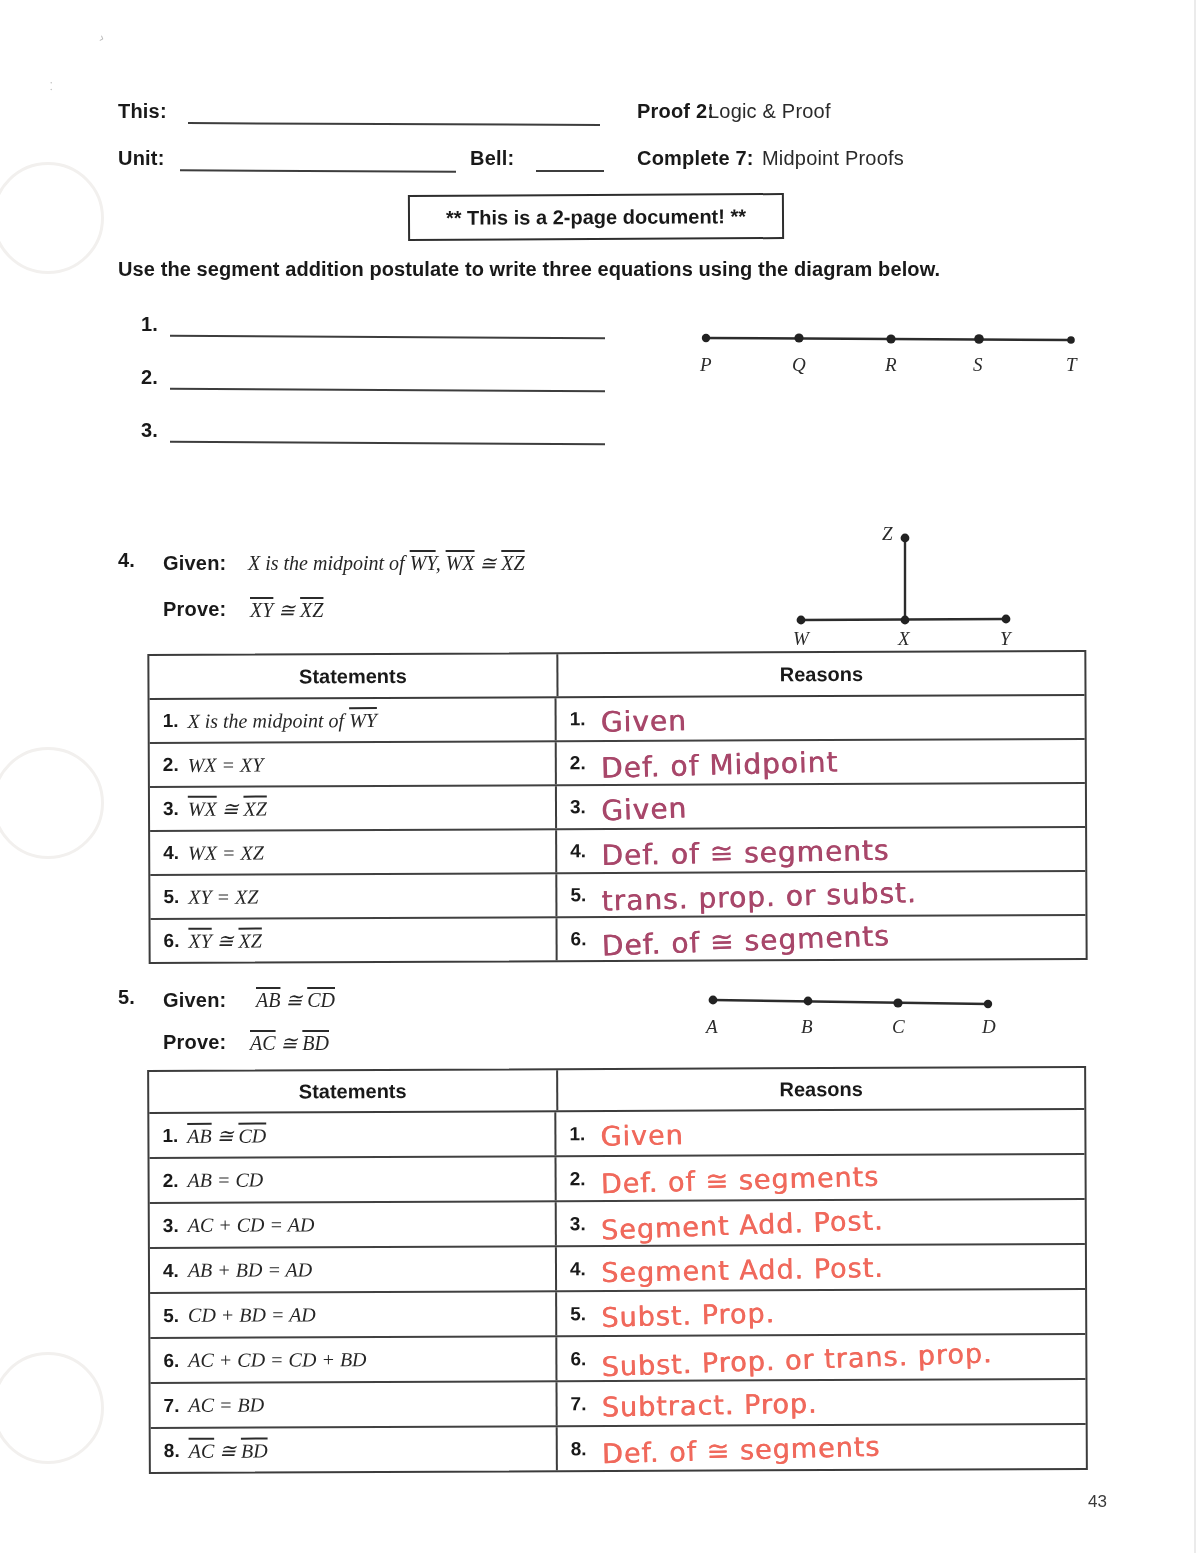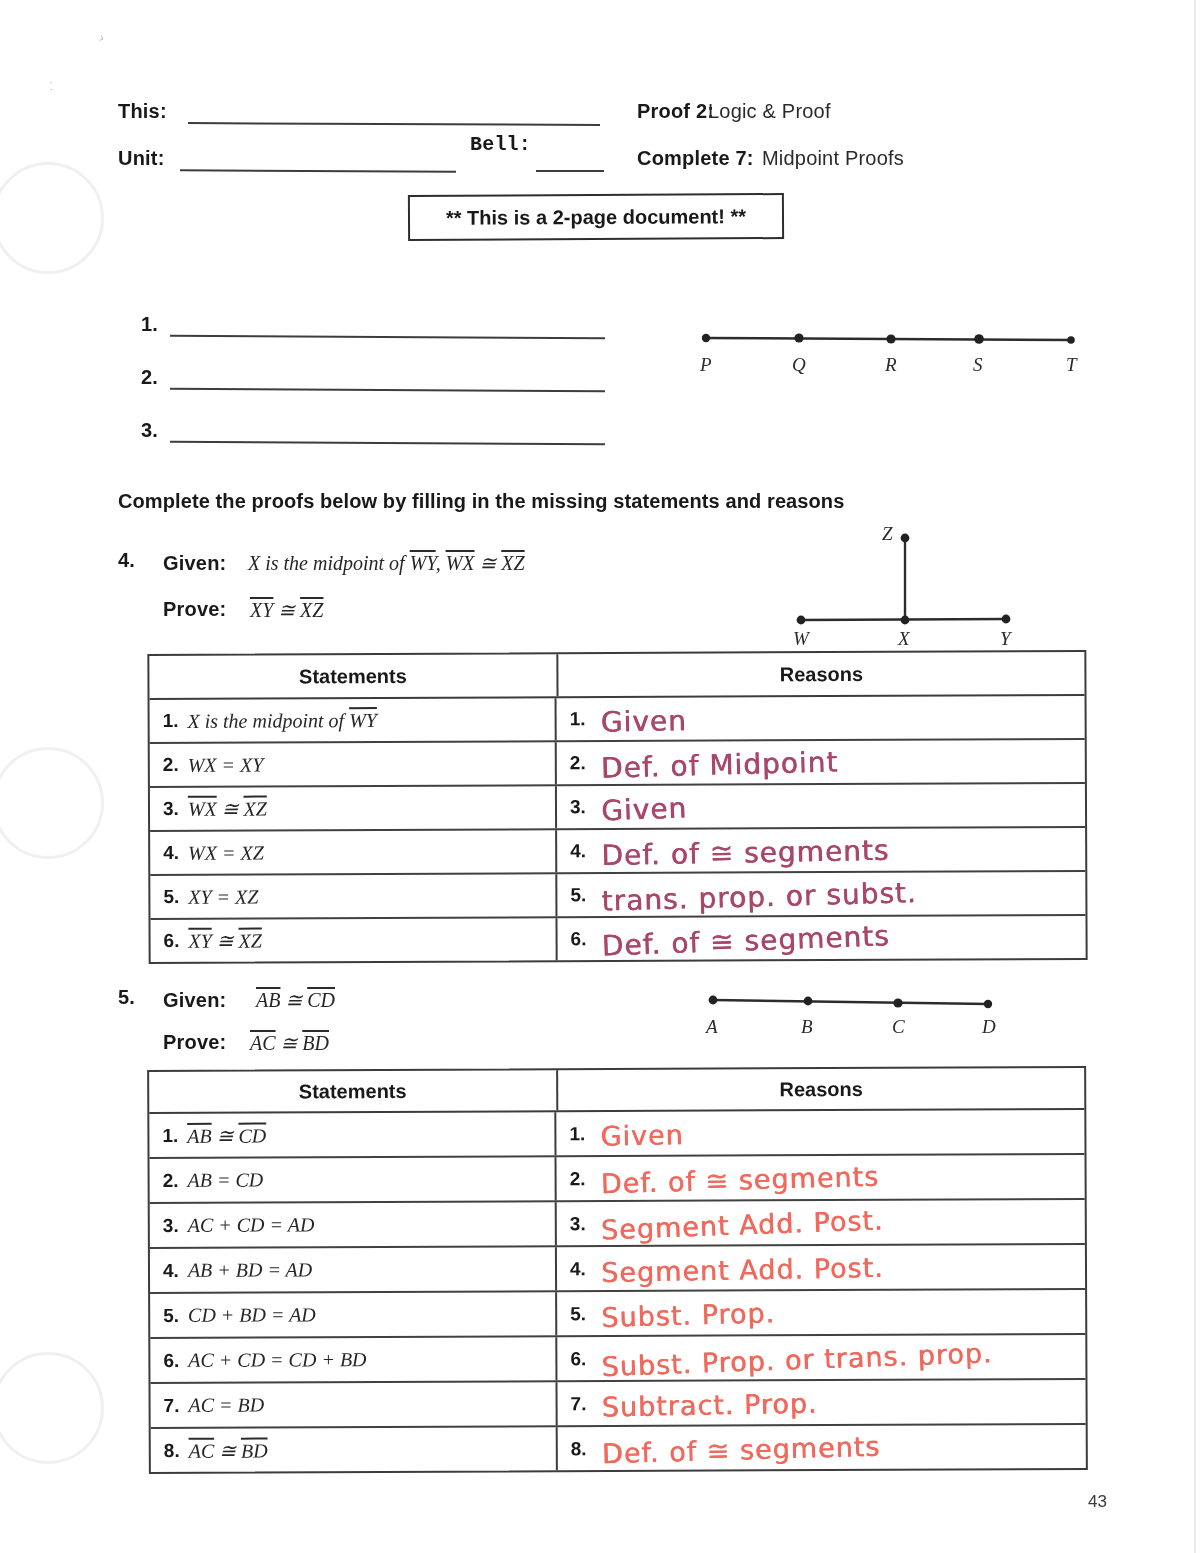--- a/index.html
+++ b/index.html
@@ -60,27 +60,28 @@
   <div class="speck" style="left:100px;top:30px;transform:rotate(20deg);">›</div>
   <div class="speck" style="left:50px;top:78px;font-size:11px;">⁚</div>
 
   <div class="lbl" style="left:118px;top:100px;">This:</div>
   <div class="blankline" style="left:188px;top:122px;width:412px;transform:rotate(0.25deg);"></div>
   <div class="lbl" style="left:637px;top:100px;">Proof 2:</div>
   <div class="lbl plain" style="left:708px;top:100px;font-weight:400;">Logic &amp; Proof</div>
 
   <div class="lbl" style="left:118px;top:147px;">Unit:</div>
   <div class="blankline" style="left:180px;top:169px;width:276px;transform:rotate(0.3deg);"></div>
-  <div class="lbl" style="left:470px;top:133px;font-family:Liberation Mono, monospace;">Bell:</div>
+  <div class="lbl" style="left:470px;top:147px;">Bell:</div>
   <div class="blankline" style="left:536px;top:169px;width:68px;"></div>
   <div class="lbl" style="left:637px;top:147px;">Complete 7:</div>
   <div class="lbl plain" style="left:762px;top:147px;font-weight:400;">Midpoint Proofs</div>
 
   <div class="noticebox">** This is a 2-page document! **</div>
 
+  <div class="instruction" style="left:118px;top:258px;width:960px;">Use the segment addition postulate to write three equations using the diagram below.</div>
 
   <div class="lbl" style="left:141px;top:313px;">1.</div>
   <div class="blankline" style="left:170px;top:335px;width:435px;transform:rotate(0.3deg);"></div>
   <div class="lbl" style="left:141px;top:366px;">2.</div>
   <div class="blankline" style="left:170px;top:388px;width:435px;transform:rotate(0.35deg);"></div>
   <div class="lbl" style="left:141px;top:419px;">3.</div>
   <div class="blankline" style="left:170px;top:441px;width:435px;transform:rotate(0.3deg);"></div>
 
   <div class="diag" style="left:690px;top:324px;width:400px;height:62px;">
     <svg width="400" height="30" viewBox="0 0 400 30">
@@ -91,21 +92,20 @@
       <circle cx="289" cy="15" r="4.8" fill="#222"></circle>
       <circle cx="381" cy="16" r="3.8" fill="#222"></circle>
     </svg>
     <span class="ptlabel" style="left:10px;top:30px;">P</span>
     <span class="ptlabel" style="left:102px;top:30px;">Q</span>
     <span class="ptlabel" style="left:195px;top:30px;">R</span>
     <span class="ptlabel" style="left:283px;top:30px;">S</span>
     <span class="ptlabel" style="left:376px;top:30px;">T</span>
   </div>
 
-  <div class="instruction" style="left:118px;top:490px;width:900px;">Complete the proofs below by filling in the missing statements and reasons</div>
 
   <div class="lbl" style="left:118px;top:549px;">4.</div>
   <div class="lbl" style="left:163px;top:552px;">Given:</div>
   <div class="math" style="position:absolute;left:248px;top:551px;">X is the midpoint of <span class="seg">WY</span>, <span class="seg">WX</span> ≅ <span class="seg">XZ</span></div>
   <div class="lbl" style="left:163px;top:598px;">Prove:</div>
   <div class="math" style="position:absolute;left:250px;top:598px;"><span class="seg">XY</span> ≅ <span class="seg">XZ</span></div>
 
   <div class="diag" style="left:780px;top:518px;width:250px;height:135px;">
     <svg width="250" height="110" viewBox="0 0 250 110">
       <line x1="125" y1="20" x2="125" y2="102" stroke="#2c2c2c" stroke-width="2.4"></line>

